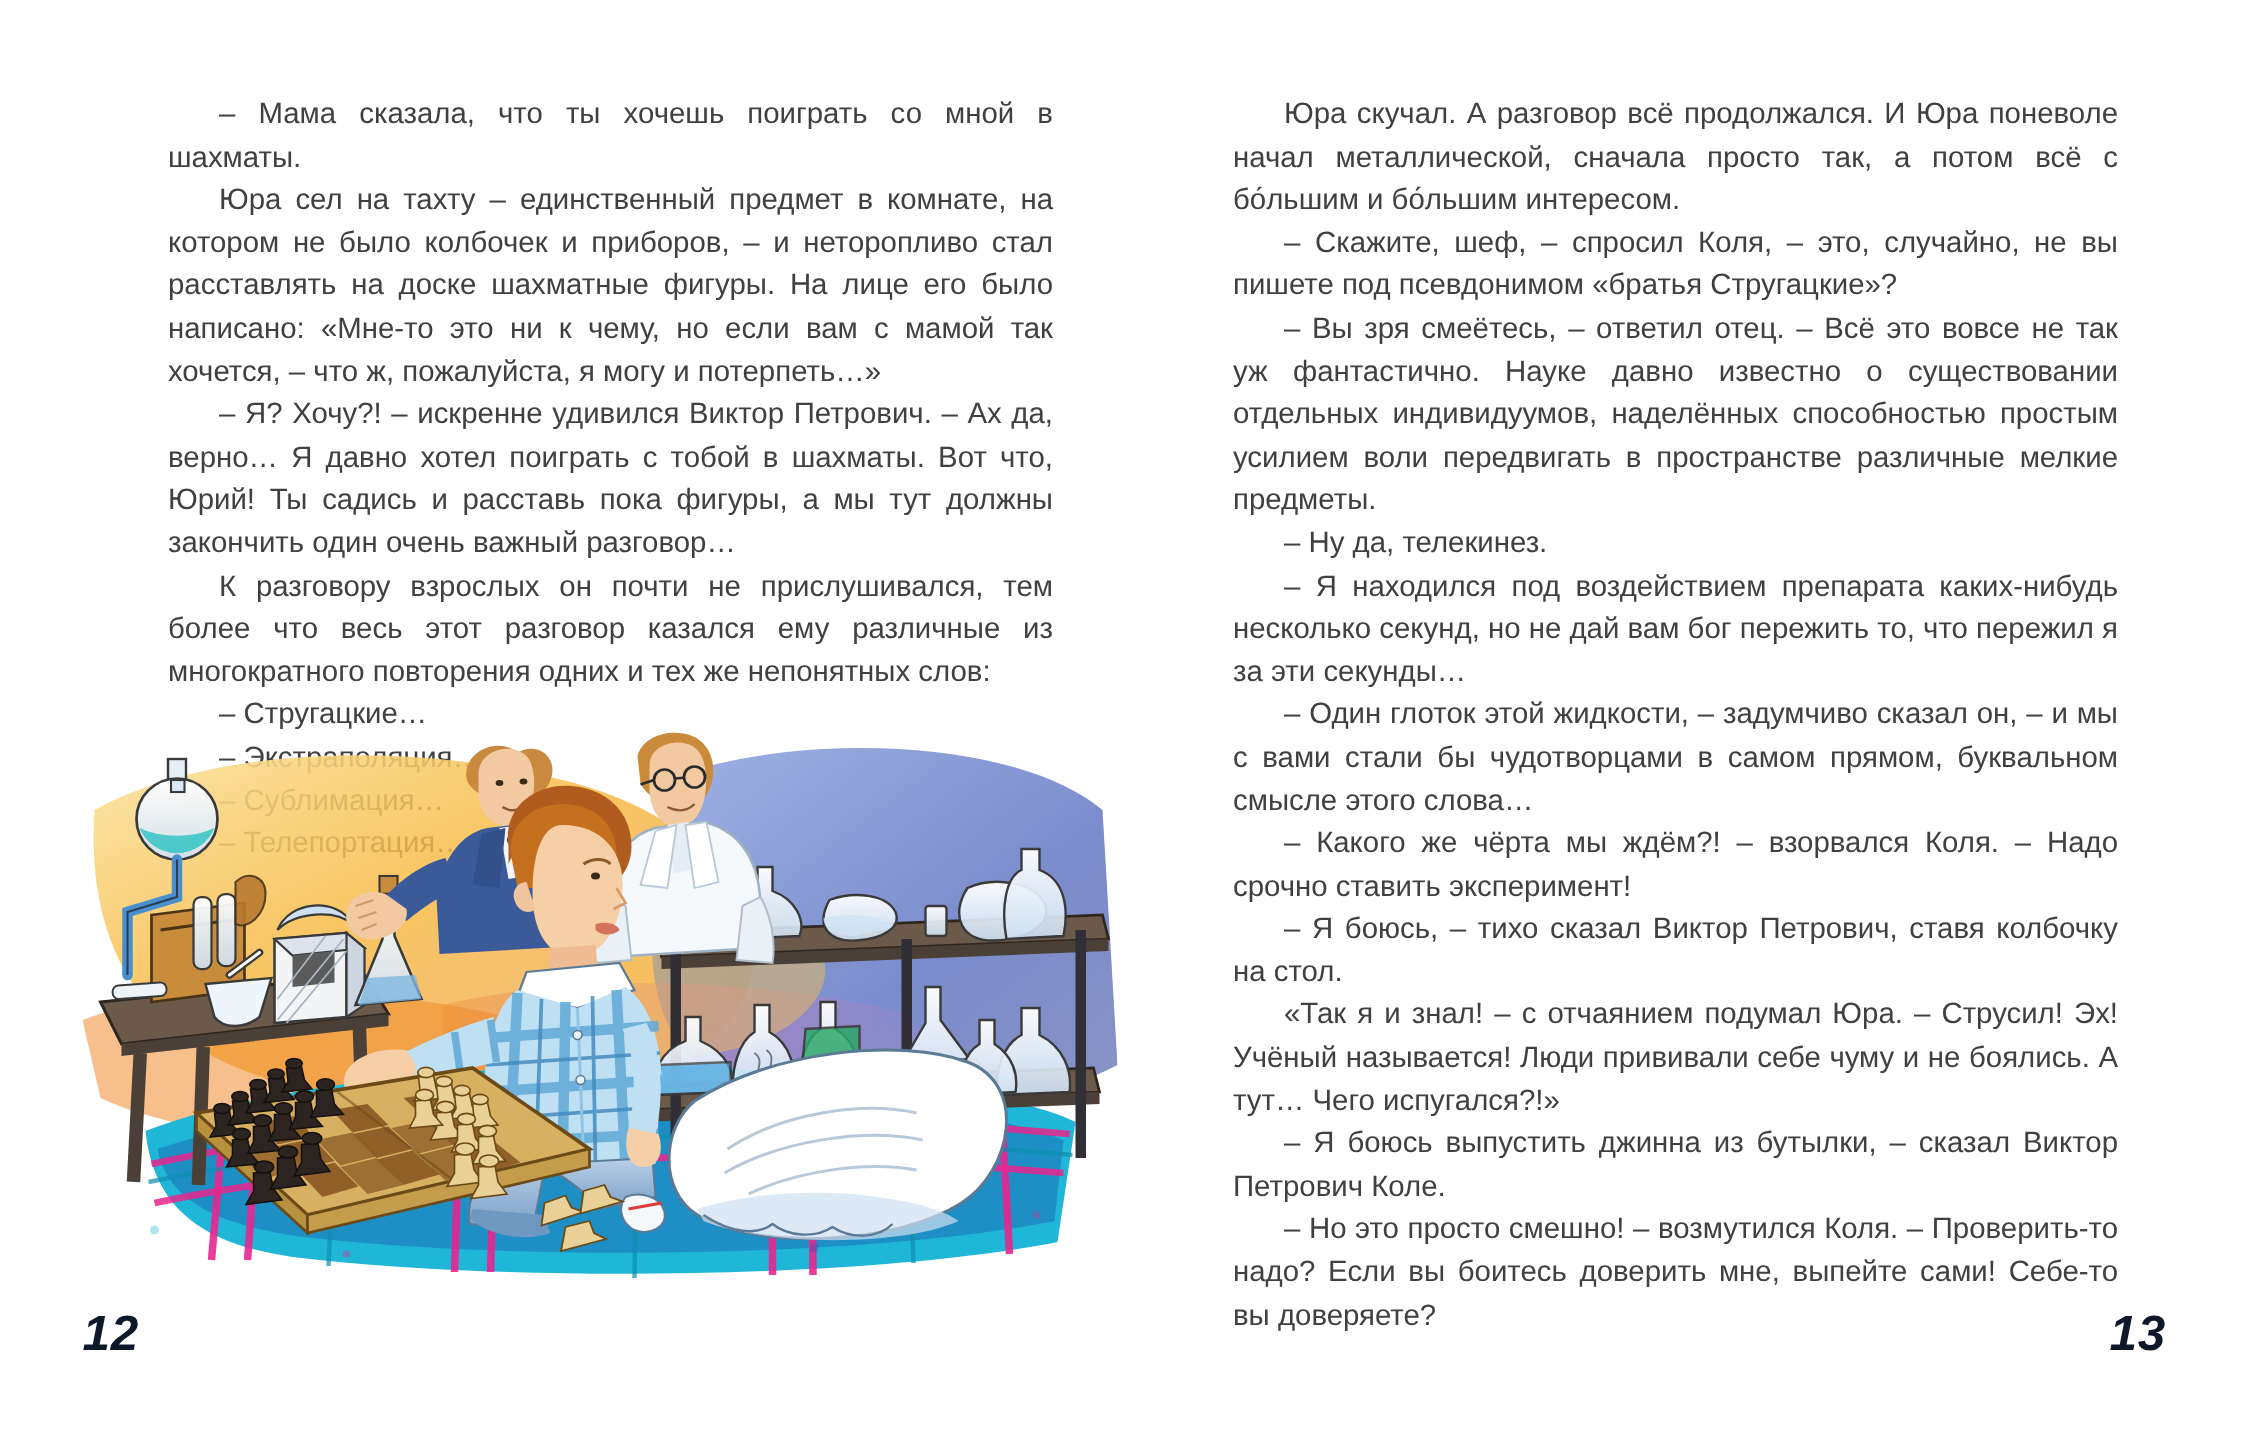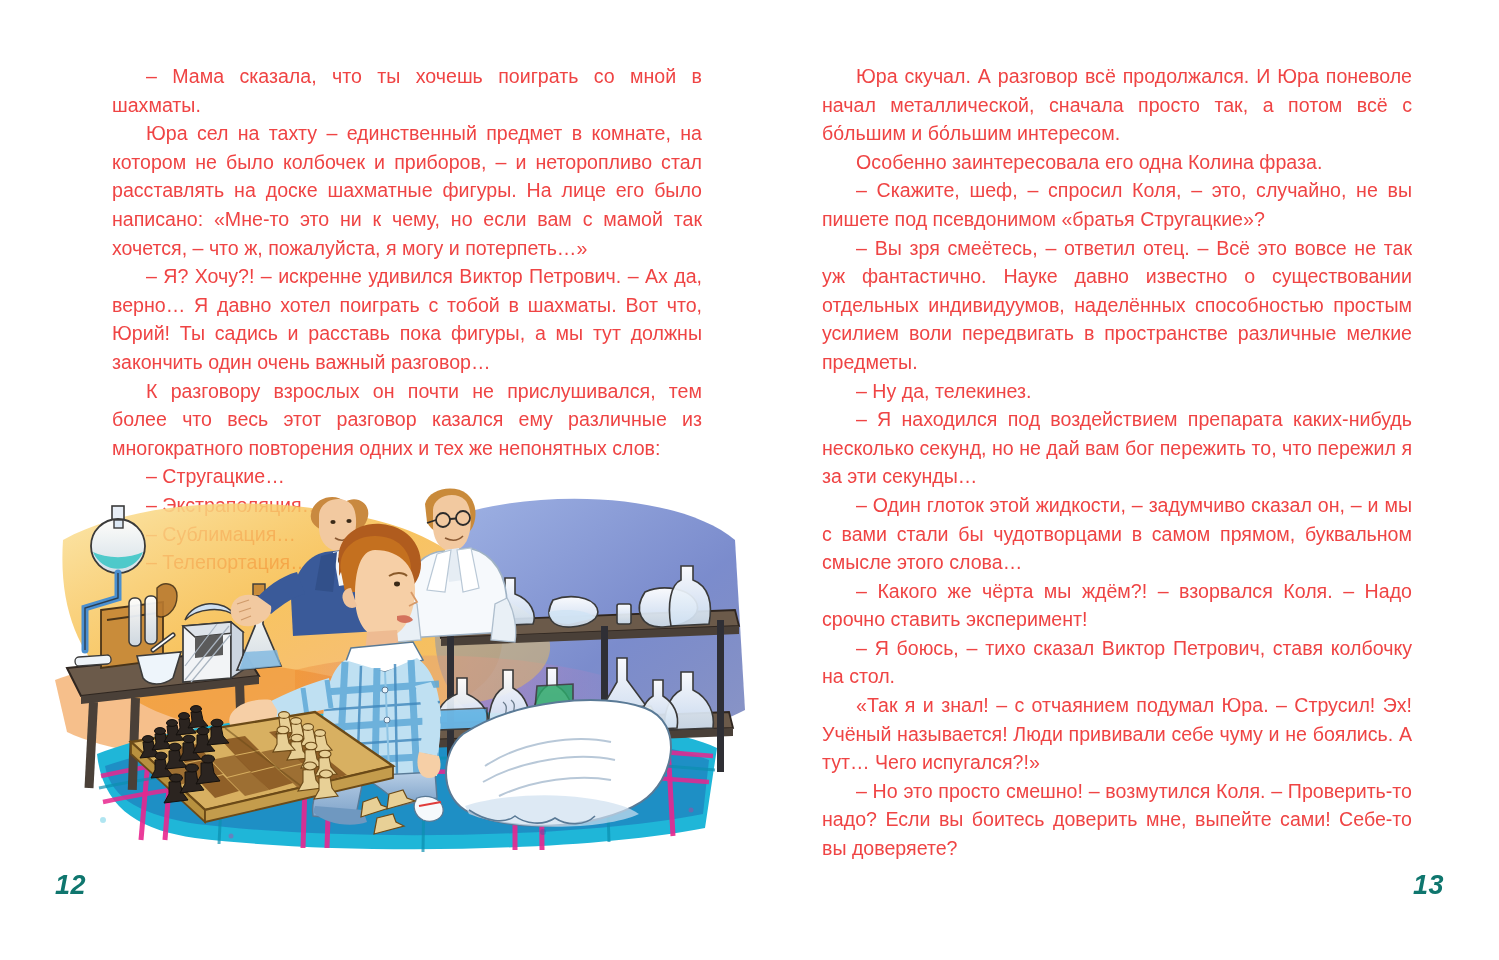--- a/index.html
+++ b/index.html
@@ -11,39 +11,39 @@
   }
   .spread{position:absolute;inset:0;background:#fff;}
 
   
   .col{
     position:absolute;
     font-size:19.6px;
     line-height:28.6px;
     text-align:justify;
     text-justify:inter-word;
-    color:#ef4444;
+    color:#404040;
     -webkit-font-smoothing:antialiased;
   }
   .col.left { left:112px;  top:62px;  width:590px; }
   .col.right{ left:822px;  top:62px;  width:590px; }
 
   .col p{margin:0;text-indent:34px;}
   .col p:last-child{text-align:justify;}
 
   
   .dashline{text-indent:34px;text-align:left;}
 
   
   .folio{
     position:absolute;
-    font-size:27px;
+    font-size:33px;
     font-weight:bold;
     font-style:italic;
-    color:#0f766e;
+    color:#0f172a;
     letter-spacing:0.5px;
     font-family:"Liberation Sans","DejaVu Sans",sans-serif;
   }
   .folio.left {left:55px;  top:870px;}
   .folio.right{right:55px; top:870px;font-style:italic;}
 
   
   .illo{
     position:absolute;
     left:45px; top:480px;
@@ -62,29 +62,29 @@
     <p>– Я? Хочу?! – искренне удивился Виктор Петрович. – Ах да, верно… Я давно хотел поиграть с тобой в шахматы. Вот что, Юрий! Ты садись и расставь пока фигуры, а мы тут должны закончить один очень важный разговор…</p>
     <p>К разговору взрослых он почти не прислушивался, тем более что весь этот разговор казался ему различные из многократного повторения одних и тех же непонятных слов:</p>
     <p class="dashline">– Стругацкие…</p>
     <p class="dashline">– Экстраполяция…</p>
     <p class="dashline">– Сублимация…</p>
     <p class="dashline">– Телепортация…</p>
   </div>
 
   <div class="col right">
     <p>Юра скучал. А разговор всё продолжался. И Юра поневоле начал металлической, сначала просто так, а потом всё с бо́льшим и бо́льшим интересом.</p>
-    <p>Особенно заинтересовала его одна Колина фраза.</p>
     <p>– Скажите, шеф, – спросил Коля, – это, случайно, не вы пишете под псевдонимом «братья Стругацкие»?</p>
     <p>– Вы зря смеётесь, – ответил отец. – Всё это вовсе не так уж фантастично. Науке давно известно о существовании отдельных индивидуумов, наделённых способностью простым усилием воли передвигать в пространстве различные мелкие предметы.</p>
     <p>– Ну да, телекинез.</p>
     <p>– Я находился под воздействием препарата каких-нибудь несколько секунд, но не дай вам бог пережить то, что пережил я за эти секунды…</p>
     <p>– Один глоток этой жидкости, – задумчиво сказал он, – и мы с вами стали бы чудотворцами в самом прямом, буквальном смысле этого слова…</p>
     <p>– Какого же чёрта мы ждём?! – взорвался Коля. – Надо срочно ставить эксперимент!</p>
     <p>– Я боюсь, – тихо сказал Виктор Петрович, ставя колбочку на стол.</p>
     <p>«Так я и знал! – с отчаянием подумал Юра. – Струсил! Эх! Учёный называется! Люди прививали себе чуму и не боялись. А тут… Чего испугался?!»</p>
+    <p>– Я боюсь выпустить джинна из бутылки, – сказал Виктор Петрович Коле.</p>
     <p>– Но это просто смешно! – возмутился Коля. – Проверить-то надо? Если вы боитесь доверить мне, выпейте сами! Себе-то вы доверяете?</p>
   </div>
 
   <div class="illo">
     <svg viewBox="0 0 700 380" xmlns="http://www.w3.org/2000/svg" aria-hidden="true">
       <defs>
         <linearGradient id="warmWash" x1="0" y1="0" x2="1" y2="1">
           <stop offset="0%" stop-color="#fbe6a8" stop-opacity=".95"></stop>
           <stop offset="45%" stop-color="#f6b63a" stop-opacity=".8"></stop>
           <stop offset="100%" stop-color="#ef8a2b" stop-opacity=".55"></stop>

